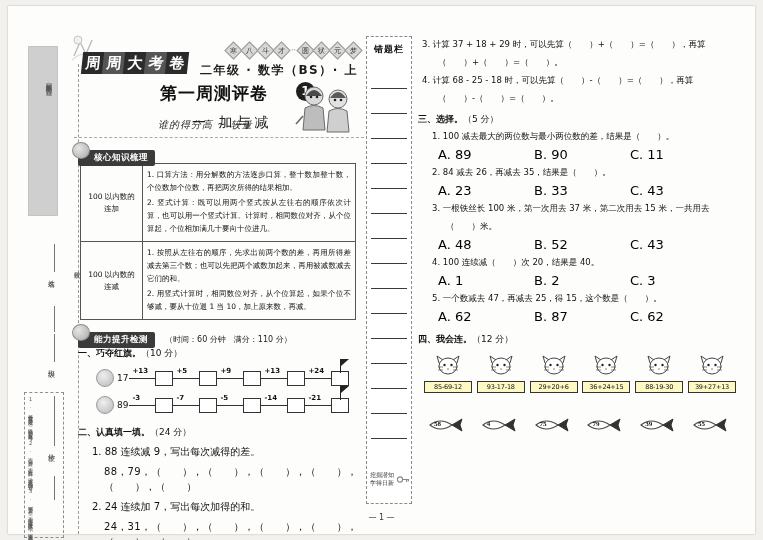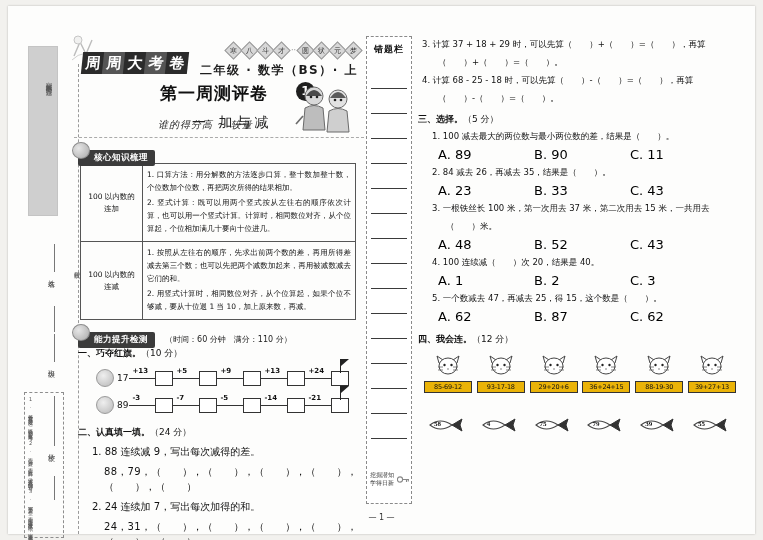--- a/index.html
+++ b/index.html
@@ -297,21 +297,21 @@
   .r-opts span { width: 96px; }
 
   
   #match-cats, #match-fish {
     display: flex; justify-content: space-between;
     margin: 8px 2px 0 6px;
   }
   .cat-cell { width: 48px; text-align: center; }
   .cat-face { width: 30px; height: 22px; margin: 0 auto 1px; }
   .cat-expr {
-    border: 1px solid #333; background: #eab308;
+    border: 1px solid #333; background: #fef9c3;
     font-size: 6.5px; padding: 1px 0; color: #111;
     letter-spacing: -.2px;
   }
   #match-fish { margin-top: 22px; }
   .fish-cell { width: 48px; height: 20px; position: relative; }
   .fish-num {
     position: absolute; left: 10px; top: 5px;
     font-size: 7px; color: #111; font-weight: bold;
     z-index: 2;
     font-family: Liberation Serif, serif;

